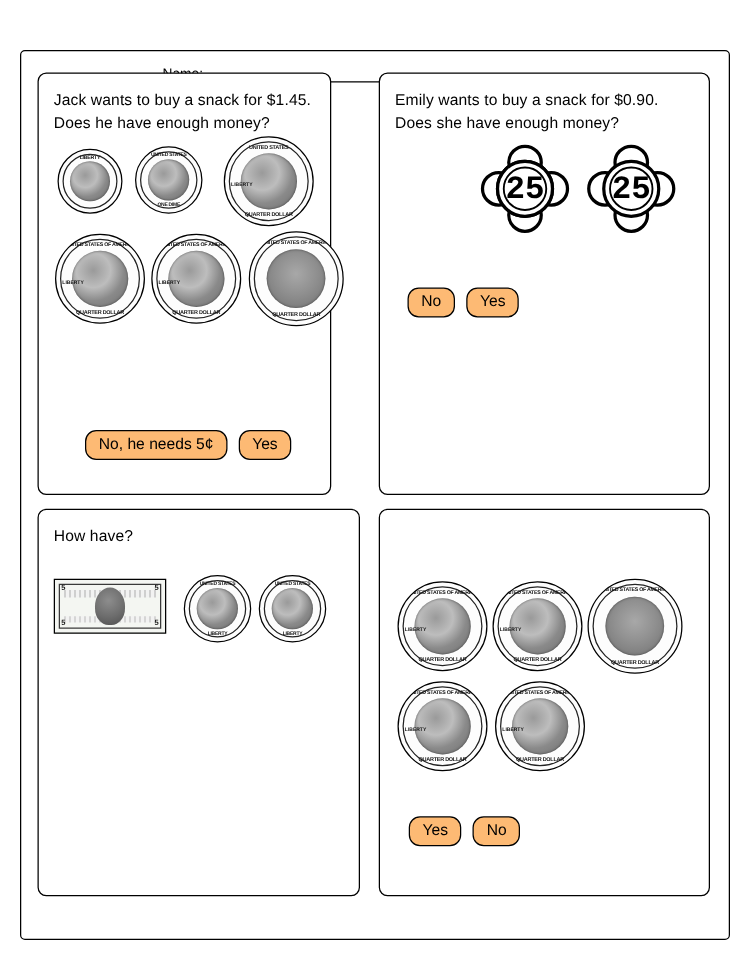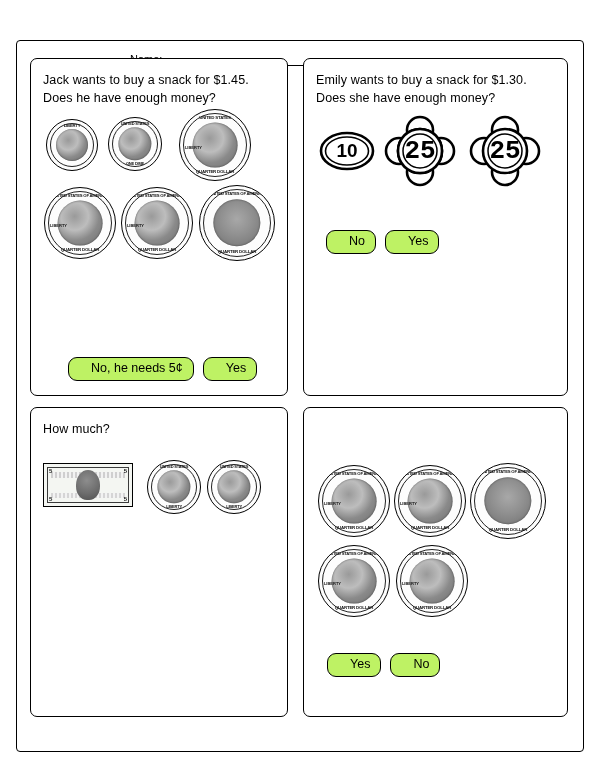--- a/index.html
+++ b/index.html
@@ -59,43 +59,43 @@
   }
 
   
   .pbox {
     position: absolute;
     border: 1.2px solid #000;
     border-radius: 7px;
     box-sizing: border-box;
     background: #fff;
   }
-  #box1 { left: 30px;  top: 58px;  width: 258px; height: 338px; }
+  #box1 { left: 30px;  top: 58px;  width: 235px; height: 338px; }
   #box2 { left: 303px; top: 58px;  width: 265px; height: 338px; }
   #box3 { left: 30px;  top: 407px; width: 258px; height: 310px; }
   #box4 { left: 303px; top: 407px; width: 265px; height: 310px; }
 
   .prompt {
     position: absolute;
     left: 12px;
     top: 12px;
     right: 12px;
     font-size: 12.5px;
     line-height: 1.45;
     letter-spacing: 0.1px;
   }
 
   
   .btn {
     display: inline-block;
     border: 1.3px solid #000;
     border-radius: 9px;
-    padding: 3px 10px 4px 22px;
+    padding: 3px 10px 4px 10px;
     font-size: 12.5px;
-    background: #bef264;
+    background: #fdba74;
     line-height: 1.2;
     white-space: nowrap;
   }
   .btn-row {
     position: absolute;
     display: flex;
     gap: 9px;
     align-items: center;
   }
 
@@ -289,36 +289,29 @@
       <div class="sidetext left">LIBERTY</div>
     </div>
 
     <div class="coin" style="left:168px; top:126px; width:76px; height:76px;">
       <div class="rim"></div>
       <div class="face eagle"></div>
       <div class="topcurve" style="font-size:4.2px;">UNITED STATES OF AMERICA</div>
       <div class="botcurve" style="font-size:4.4px;">QUARTER DOLLAR</div>
     </div>
 
-    <div class="btn-row" style="left:37px; top:298px;">
+    <div class="btn-row" style="left:37px; top:285px;">
       <span class="btn">No, he needs 5¢</span>
       <span class="btn">Yes</span>
     </div>
   </div>
 
   <div class="pbox" id="box2">
-    <div class="prompt">Emily wants to buy a snack for $1.30. Does she have enough money?</div>
-
-    <div class="dime-oval" style="left:15px; top:72px;">
-      <svg width="56" height="40" viewBox="0 0 56 40" aria-hidden="true">
-        <ellipse cx="28" cy="20" rx="26" ry="18" fill="#fff" stroke="#000" stroke-width="2.6"></ellipse>
-        <ellipse cx="28" cy="20" rx="21.5" ry="14" fill="none" stroke="#000" stroke-width="1.6"></ellipse>
-      </svg>
-      <div class="onum">10</div>
-    </div>
+    <div class="prompt">Emily wants to buy a snack for $0.90. Does she have enough money?</div>
+
 
     <div class="clover" style="left:80px; top:56px;">
       <svg width="72" height="72" viewBox="0 0 72 72" aria-hidden="true">
         <g fill="#fff" stroke="#000" stroke-width="2.6">
           <circle cx="36" cy="15" r="13"></circle>
           <circle cx="36" cy="57" r="13"></circle>
           <circle cx="15" cy="36" r="13"></circle>
           <circle cx="57" cy="36" r="13"></circle>
           <circle cx="36" cy="36" r="22"></circle>
         </g>
@@ -342,21 +335,21 @@
       <div class="cnum">25</div>
     </div>
 
     <div class="btn-row" style="left:22px; top:171px;">
       <span class="btn">No</span>
       <span class="btn">Yes</span>
     </div>
   </div>
 
   <div class="pbox" id="box3">
-    <div class="prompt">How much?</div>
+    <div class="prompt">How have?</div>
 
     <div class="bill" style="left:12px; top:55px; width:90px; height:44px;">
       <div class="binner"></div>
       <div class="banner"></div>
       <div class="banner2"></div>
       <div class="portrait"></div>
       <div class="cornernum cn-tl">5</div>
       <div class="cornernum cn-tr">5</div>
       <div class="cornernum cn-bl">5</div>
       <div class="cornernum cn-br">5</div>

